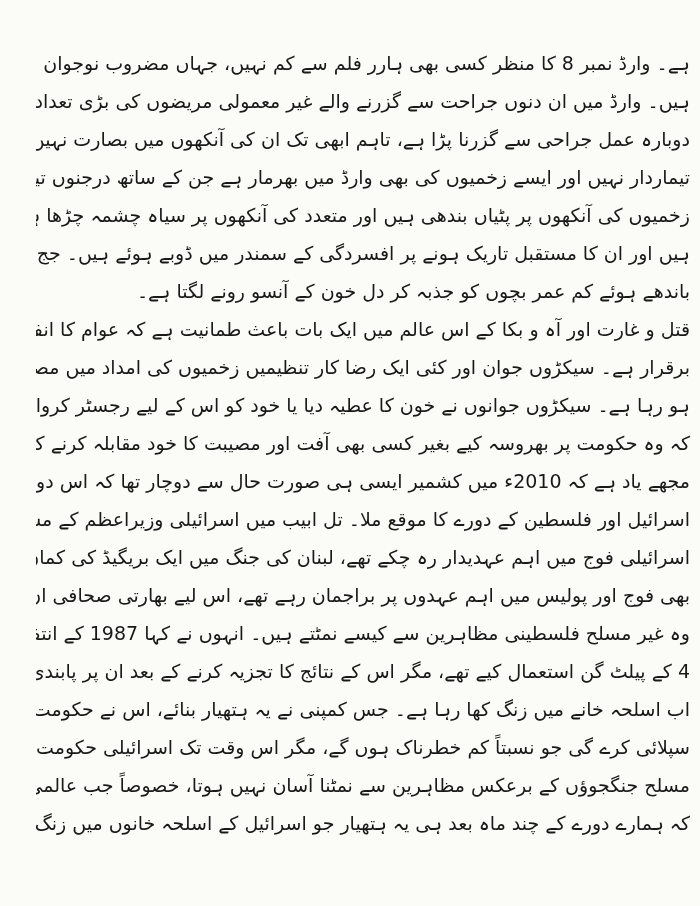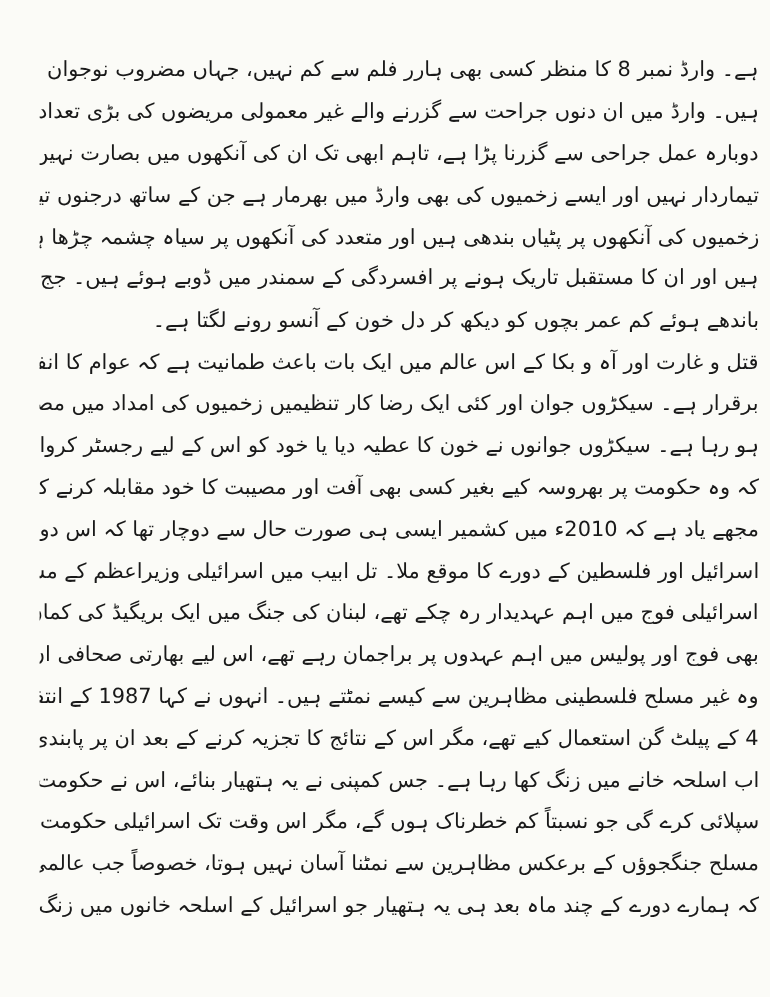--- a/index.html
+++ b/index.html
@@ -53,21 +53,21 @@
 <div class="page">
   <div class="text-block" lang="ur" dir="rtl">
 
     <div class="paragraph">
       <div class="line">ہے۔ وارڈ نمبر 8 کا منظر کسی بھی ہارر فلم سے کم نہیں، جہاں مضروب نوجوان اپنی آہٹ اور پرچھائیوں سے بھی خوف محسوس کرتے</div>
       <div class="line">ہیں۔ وارڈ میں ان دنوں جراحت سے گزرنے والے غیر معمولی مریضوں کی بڑی تعداد زیر علاج ہے۔ بیشتر زیر علاج زخمیوں کو</div>
       <div class="line">دوبارہ عمل جراحی سے گزرنا پڑا ہے، تاہم ابھی تک ان کی آنکھوں میں بصارت نہیں لوٹی۔ ایسے مریض بھی ہیں جن کے ساتھ کوئی</div>
       <div class="line">تیماردار نہیں اور ایسے زخمیوں کی بھی وارڈ میں بھرمار ہے جن کے ساتھ درجنوں تیماردار موجود ہیں۔ بیشتر بستروں پر زیر علاج</div>
       <div class="line">زخمیوں کی آنکھوں پر پٹیاں بندھی ہیں اور متعدد کی آنکھوں پر سیاہ چشمہ چڑھا ہوا ہے۔ والدین اپنے بچوں کی حالت پر رو رہے</div>
       <div class="line">ہیں اور ان کا مستقبل تاریک ہونے پر افسردگی کے سمندر میں ڈوبے ہوئے ہیں۔ جج صاحب کے بقول ہر طرف آنکھوں پر پٹیاں</div>
-      <div class="line para-end">باندھے ہوئے کم عمر بچوں کو دیکھ کر دل خون کے آنسو رونے لگتا ہے۔</div>
+      <div class="line para-end">باندھے ہوئے کم عمر بچوں کو جذبہ کر دل خون کے آنسو رونے لگتا ہے۔</div>
     </div>
 
     <div class="paragraph">
       <div class="line">قتل و غارت اور آہ و بکا کے اس عالم میں ایک بات باعث طمانیت ہے کہ عوام کا انفرادی اور اجتماعی سطح پر جذبہ ایثار و ہمدردی</div>
       <div class="line">برقرار ہے۔ سیکڑوں جوان اور کئی ایک رضا کار تنظیمیں زخمیوں کی امداد میں مصروف ہیں۔ تیمارداروں کے لیے کھانے پینے کا انتظام</div>
       <div class="line">ہو رہا ہے۔ سیکڑوں جوانوں نے خون کا عطیہ دیا یا خود کو اس کے لیے رجسٹر کروایا۔ آج کشمیریوں نے ایک بار پھر ثابت کر دیا ہے</div>
       <div class="line para-end">کہ وہ حکومت پر بھروسہ کیے بغیر کسی بھی آفت اور مصیبت کا خود مقابلہ کرنے کا حوصلہ رکھتے ہیں۔</div>
     </div>
 
     <div class="paragraph">

